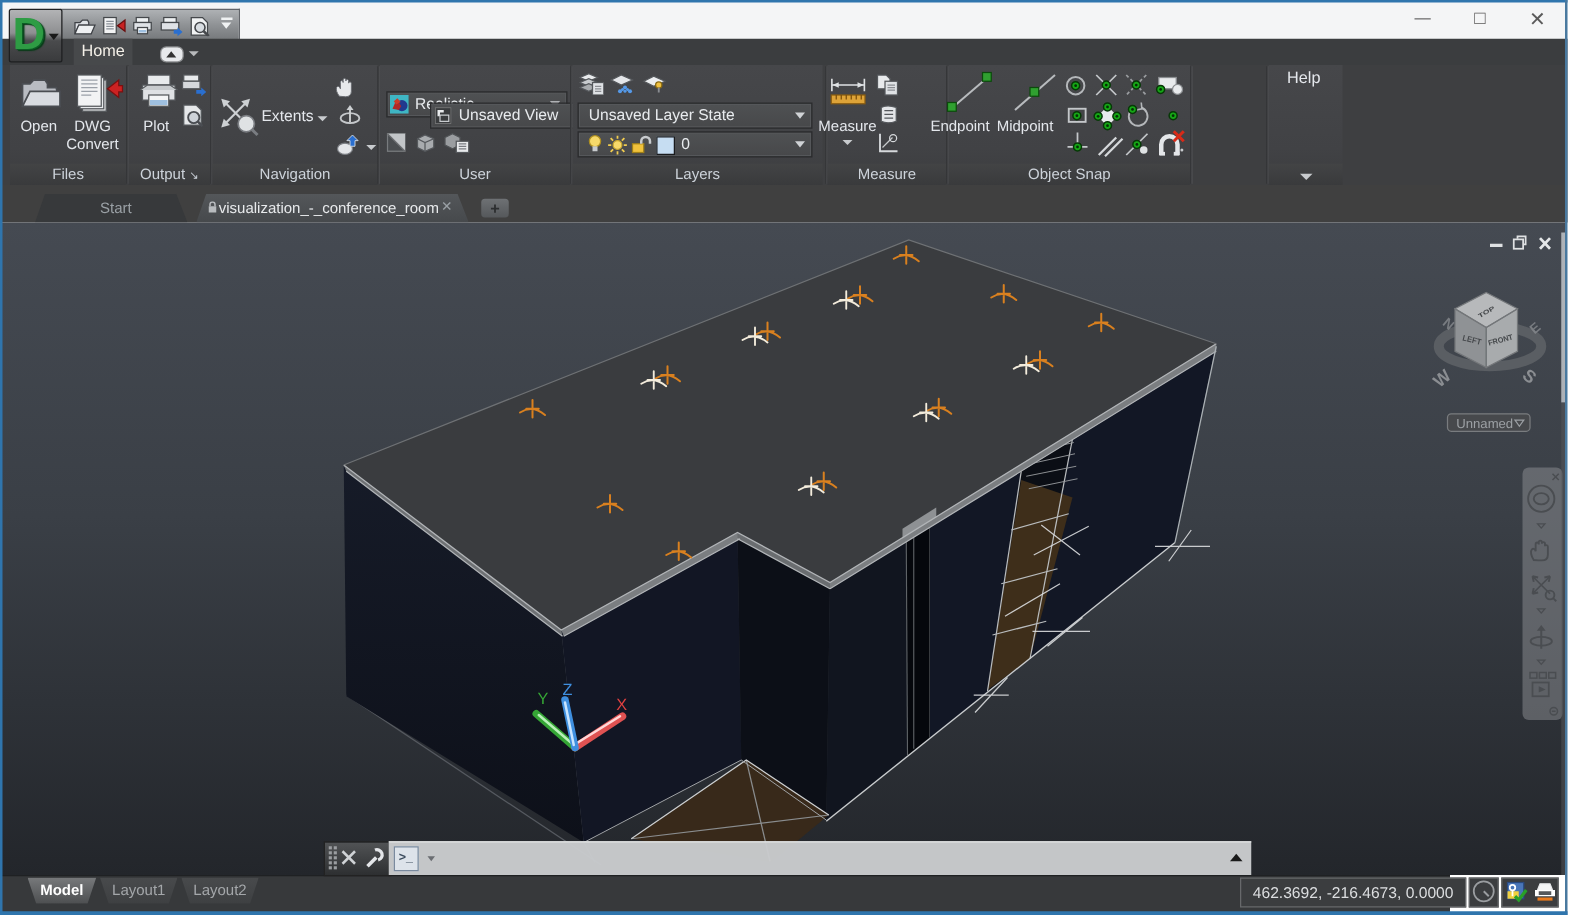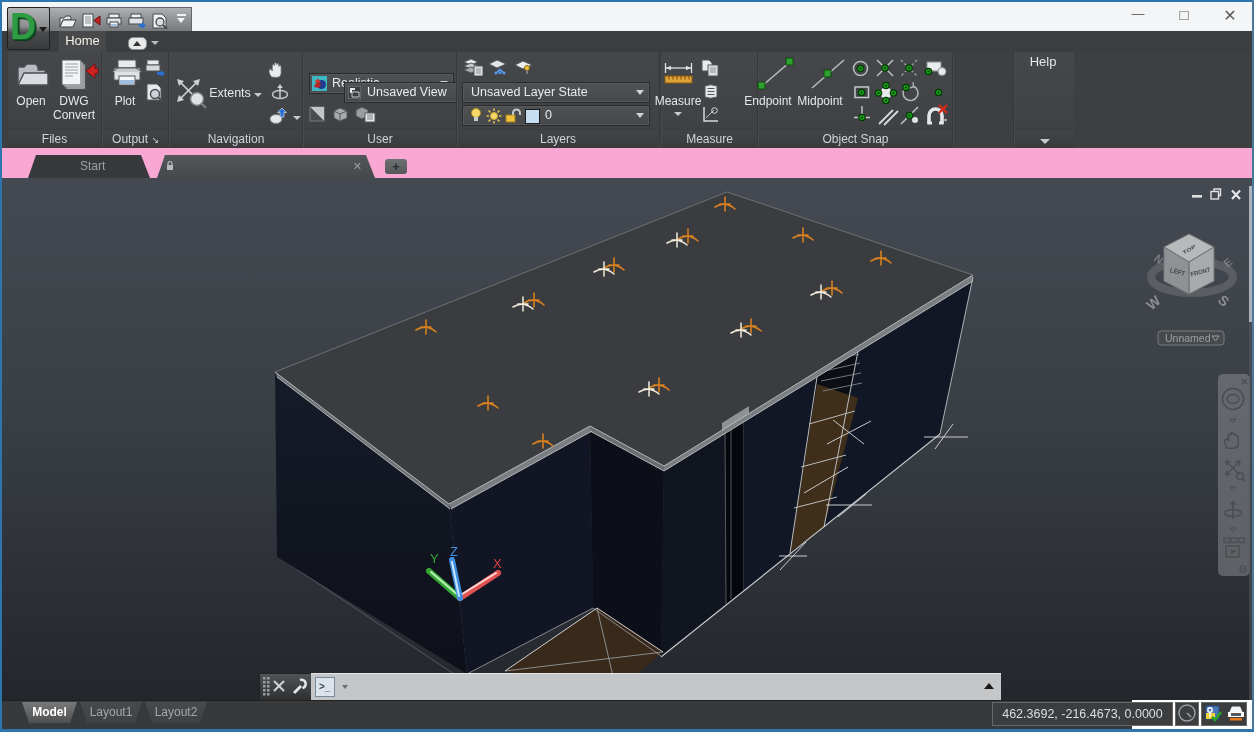--- a/index.html
+++ b/index.html
@@ -43,32 +43,32 @@
   .panel .lblband{position:absolute;left:0;bottom:0;width:100%;height:17px;
     background:linear-gradient(180deg,#434445 0%,#393a3c 100%);}
   .sep{position:absolute;top:1px;width:2px;height:94px;
     background:linear-gradient(90deg,#2e2f31,#525356);}
   .btext{position:absolute;font-size:12px;color:#e4e7ec;text-align:center;}
   .ddbox{position:absolute;height:19px;background:linear-gradient(180deg,#4f5153 0%,#47484a 100%);
     border:1px solid #2a2b2d;box-shadow:0 0 0 1px #55575a inset;color:#e8ebee;font-size:12.5px;}
   .dda{position:absolute;right:5px;top:7px;width:0;height:0;border-left:4px solid transparent;
     border-right:4px solid transparent;border-top:5px solid #d0d3d6;}
   
-  #ftabs{left:0;top:148px;width:1254px;height:30px;background:#f9a8d4;}
+  #ftabs{left:0;top:148px;width:1254px;height:30px;background:#404040;}
   .ftab{position:absolute;top:7px;height:23px;font-size:12px;line-height:22px;}
   
   #vp{left:0;top:178px;width:1252px;height:522px;
     background:linear-gradient(180deg,#454a52 0%,#3a3f46 45%,#23262b 100%);}
   
   #cmddark{left:259px;top:673px;width:52px;height:26px;z-index:12;
     background:linear-gradient(180deg,#515355 0%,#2d2f31 100%);border:1px solid #222;}
   #cmdbar{left:311px;top:673px;width:690px;height:26px;z-index:12;
     background:rgba(201,203,205,0.97);border-top:1px solid #e4e6e6;}
   
-  #status{left:0;top:700px;width:1132px;height:29px;background:#37393b;border-top:1px solid #1f2123;}
+  #status{left:0;top:700px;width:1132px;height:29px;background:#37393b;border-top:1px solid #1f2123;padding-left:28px;}
   .stab{position:absolute;top:1px;height:21px;font-size:12px;line-height:20px;text-align:center;}
   .sbox{position:absolute;top:1px;height:24px;border:1px solid #67696b;background:#3b3d3f;box-sizing:border-box;}
 </style>
 </head>
 <body>
 <div id="win">
   <div class="frame" style="left:0;top:0;width:1254px;height:2px;"></div>
   <div class="frame" style="left:0;top:0;width:2px;height:732px;"></div>
   <div class="frame" style="left:1252px;top:0;width:2px;height:732px;background:#49799f;"></div>
   <div class="frame" style="left:0;top:729px;width:1254px;height:3px;"></div>
@@ -428,20 +428,21 @@
   </div>
   <div class="ab" id="ftabs">
     <div class="ftab" style="left:28px;width:122px;background:#37393b;color:#9aa0a5;
       clip-path:polygon(8px 0,calc(100% - 9px) 0,100% 100%,0 100%);text-align:left;padding-left:52px;box-sizing:border-box;">Start</div>
     <div class="ftab" style="left:157px;width:218px;background:linear-gradient(180deg,#54575a,#46494c);color:#e8eaec;
       clip-path:polygon(8px 0,calc(100% - 9px) 0,100% 100%,0 100%);">
       <svg width="8" height="10" style="position:absolute;left:9px;top:6px;">
           <rect x="1" y="4" width="6" height="5" fill="#b8bbbe"></rect>
           <path d="M2 4 V2.5 a2 2 0 0 1 4 0 V4" fill="none" stroke="#b8bbbe" stroke-width="1.2"></path>
         </svg>
+      <span style="position:absolute;left:18px;top:0px;font-size:12px;">visualization_-_conference_room</span>
       <span style="position:absolute;right:13px;top:0px;color:#9aa0a5;font-size:11px;">✕</span>
     </div>
     <div style="position:absolute;left:385px;top:11px;width:22px;height:15px;background:linear-gradient(180deg,#6e7174,#55585b);
       border-radius:3px;color:#2c2e30;text-align:center;line-height:15px;font-weight:bold;font-size:13px;">+</div>
   </div>
   <div class="ab" id="vp">
   <svg width="1252" height="522" viewBox="0 178 1252 522" style="position:absolute;left:0;top:0;">
     <defs>
       <linearGradient id="wallg" x1="0" y1="0" x2="0" y2="1">
         <stop offset="0" stop-color="#161b28"></stop>

